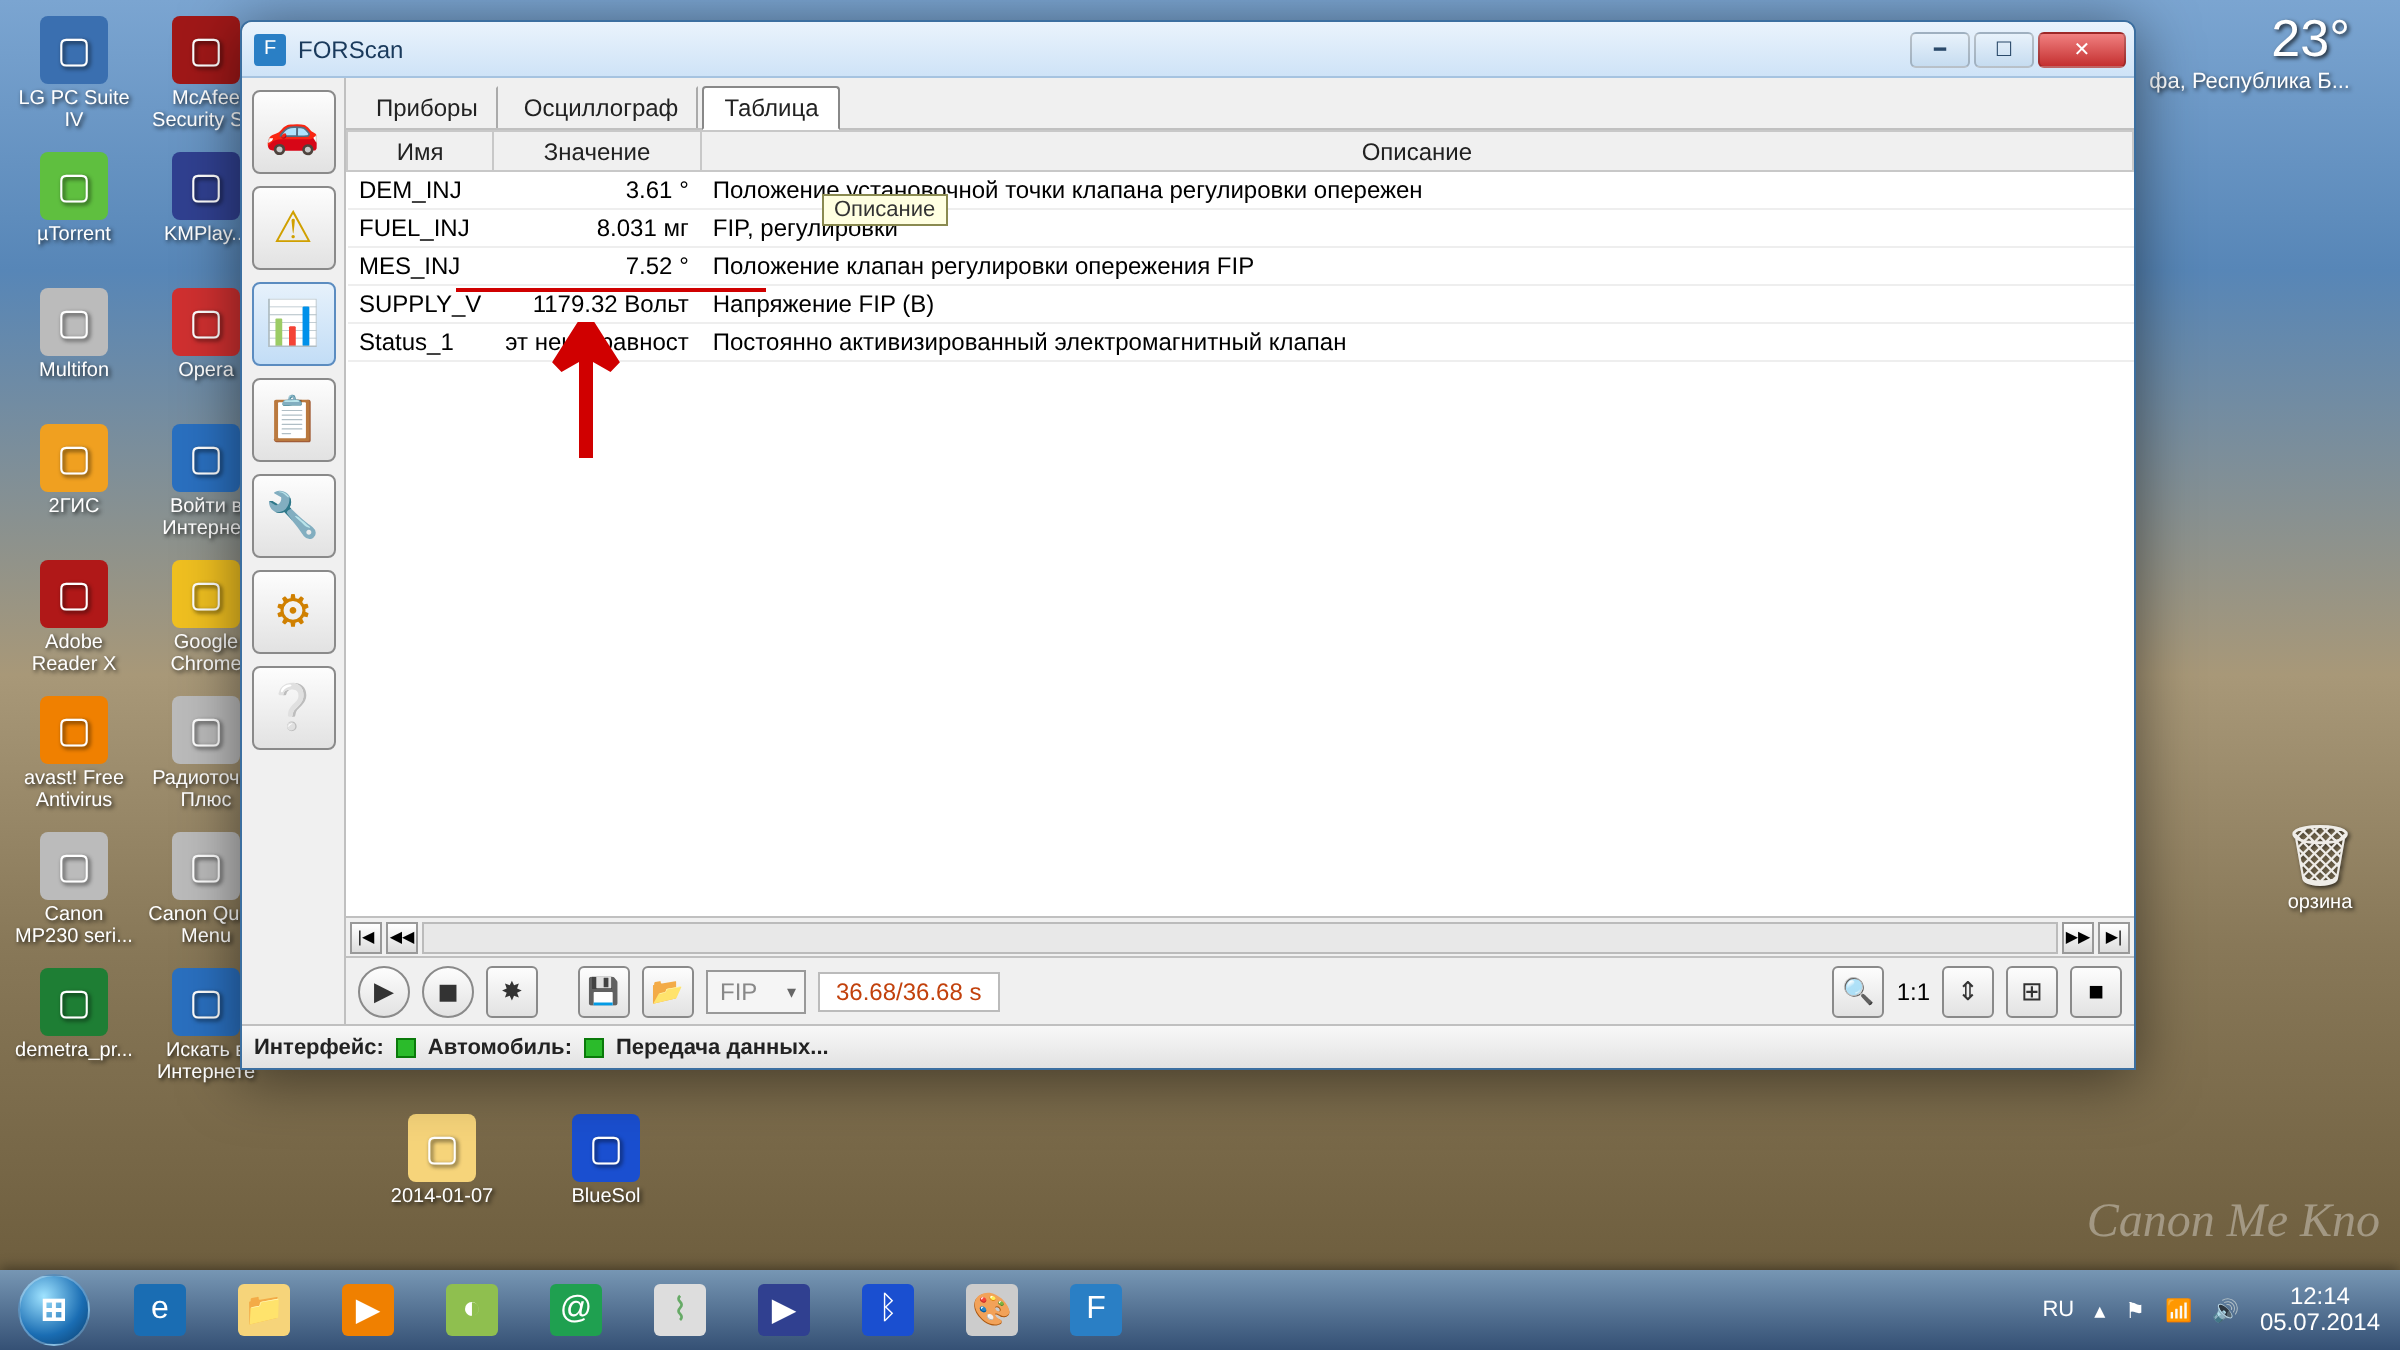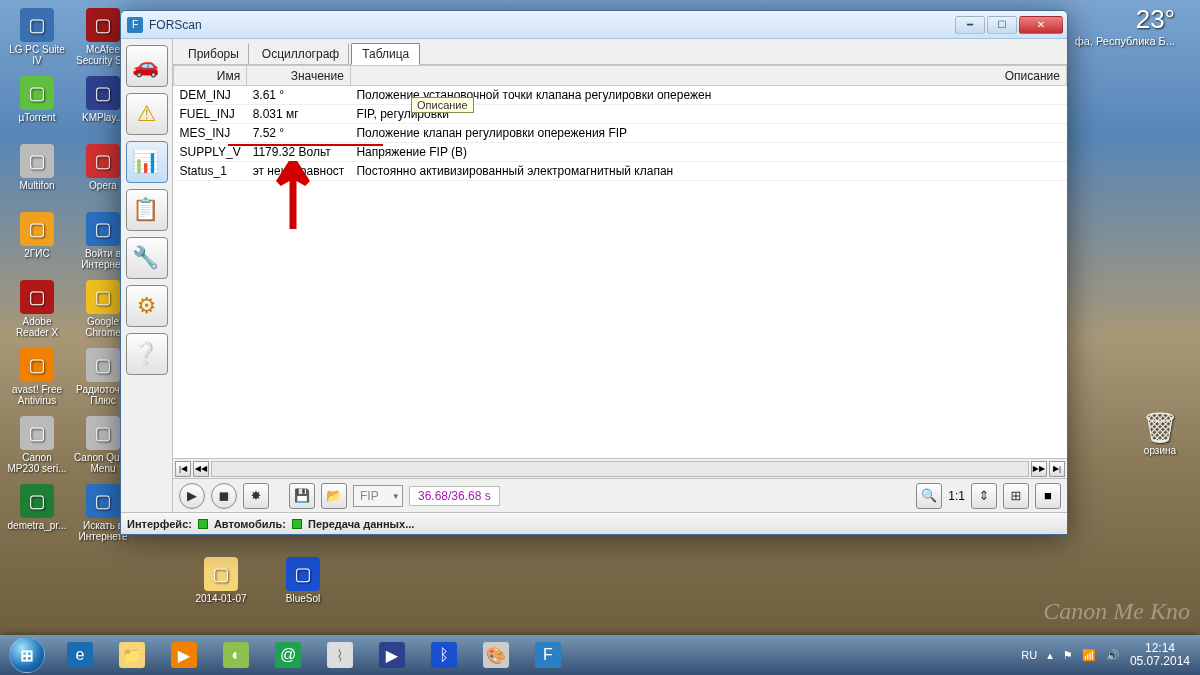--- a/index.html
+++ b/index.html
@@ -46,39 +46,39 @@
 
 .main { flex:1; display:flex; flex-direction:column; background:#fff; }
 
 .tabs { height:26px; display:flex; align-items:flex-end; padding:2px 4px 0; gap:1px; background:#f0f0f0; border-bottom:1px solid #c0c0c0;text-align:center; }
 .tab { padding:3px 10px; font-size:12px; color:#222; background:#f0f0f0; border:1px solid transparent; border-bottom:none; cursor:pointer; }
 .tab.sel{ background:#fff; border-color:#888; border-radius:2px 2px 0 0; position:relative; top:1px; border-bottom:1px solid #fff;}
 .tab.sep{ border-right:1px solid #aaa; padding-right:9px; margin-right:1px;}
 
 .table-wrap{ flex:1; overflow:hidden; position:relative; }
 table.grid{ width:100%; border-collapse:collapse; font-size:12px; }
-.grid th{ background:#f0f0f0; border:1px solid #c8c8c8; padding:2px 6px; text-align:right; font-weight:normal; color:#222; height:20px; }
+.grid th{ background:#f0f0f0; border:1px solid #c8c8c8; padding:2px 6px; text-align:center; font-weight:normal; color:#222; height:20px; }
 .grid td{ border-bottom:1px solid #eee; padding:2px 6px; height:18px; white-space:nowrap; overflow:hidden; color:#000;}
-.grid td.val{ padding-right:6px;margin-left:32px; }
+.grid td.val{ text-align:right; padding-right:6px;margin-left:32px; }
 .tooltip { position:absolute; top:32px; left:238px; background:#ffffe1; border:1px solid #8a8a50; padding:1px 5px; font-size:11px; color:#333; z-index:5; }
 
 .red-under { position:absolute; top:79px; left:55px; width:155px; height:2px; background:#d00000; z-index:4;}
 .red-arrow { position:absolute; top:96px; left:100px; z-index:4; }
 .red-arrow svg { display:block; }
 
 .hscrollrow{ height:20px; background:#f0f0f0; border-top:1px solid #c0c0c0; display:flex; align-items:center; padding:0 2px; gap:2px; }
 .hsbtn{ width:16px; height:16px; background:linear-gradient(180deg,#fff,#ddd); border:1px solid #999; font-size:8px; display:flex; align-items:center; justify-content:center; cursor:pointer;}
 .hstrack{ flex:1; height:16px; background:#e8e8e8; border:1px solid #bbb; }
 
 .toolbar{ height:34px; background:#f0f0f0; border-top:1px solid #c0c0c0; display:flex; align-items:center; padding:0 6px; gap:6px; }
 .tbn{ width:26px; height:26px; border:1px solid #8a8a8a; border-radius:3px; background:linear-gradient(180deg,#fdfdfd,#e2e2e2); display:flex; align-items:center; justify-content:center; cursor:pointer; font-size:13px; color:#333;}
 .tbn.round{ border-radius:50%; }
 .combo{ height:22px; border:1px solid #999; background:#f5f5f5; padding:0 18px 0 6px; font-size:12px; color:#888; display:flex; align-items:center; position:relative; min-width:50px;}
 .combo:after{ content:"▾"; position:absolute; right:4px; font-size:9px; color:#666;}
-.timelabel{ font-size:12px; color:#a21caf; border:1px solid #bbb; padding:2px 8px; background:#fff; }
+.timelabel{ font-size:12px; color:#c2410c; border:1px solid #bbb; padding:2px 8px; background:#fff; }
 .toolbar .spacer{ flex:1; }
 
 .status{ height:22px; background:linear-gradient(180deg,#f8f8f8,#e2e2e2); border-top:1px solid #c0c0c0; display:flex; align-items:center; font-size:11px; padding:0 6px; gap:6px; color:#222;font-weight:bold;}
 .status .led{ width:10px; height:10px; background:#2bbb2b; border:1px solid #0a7a0a; }
 </style>
 </head>
 <body>
 
 <div class="desktop">
 

